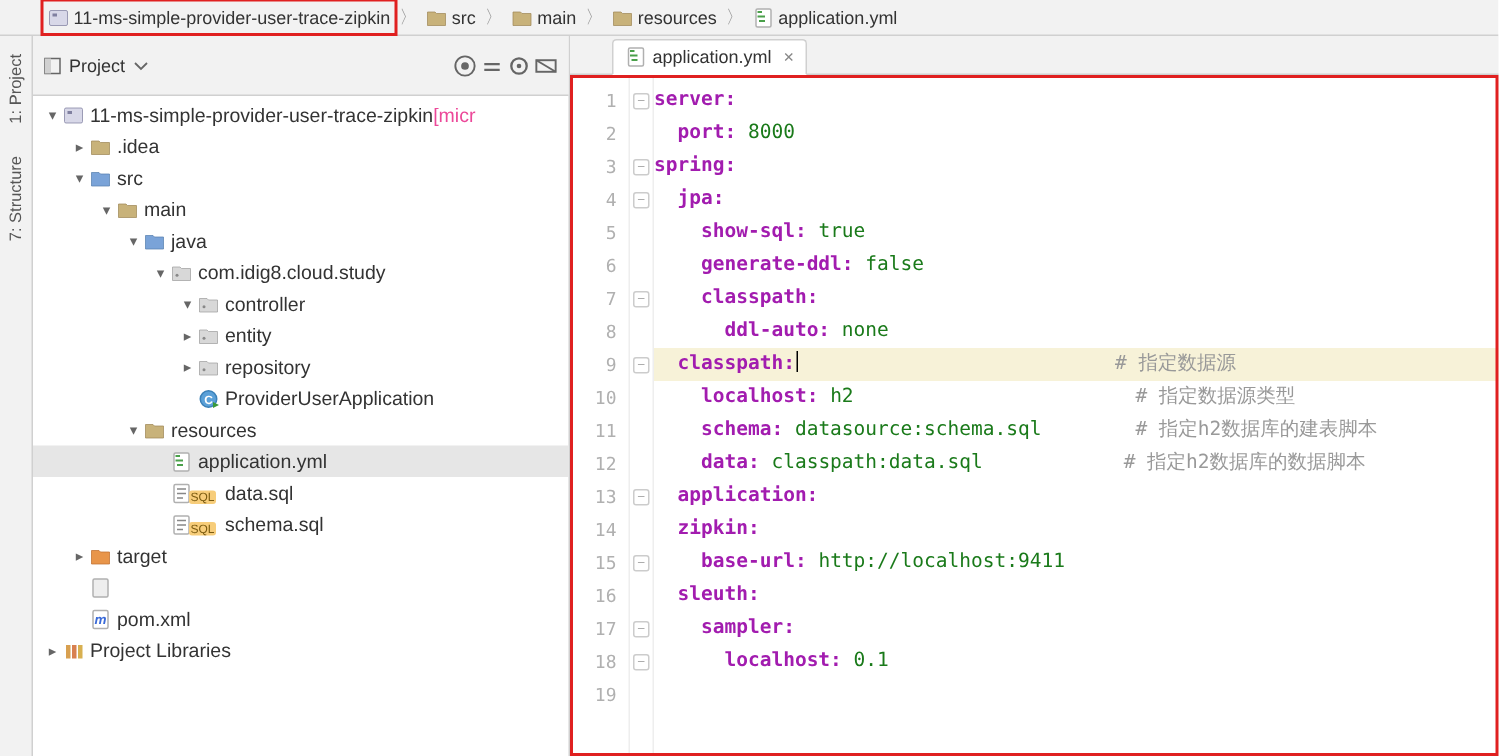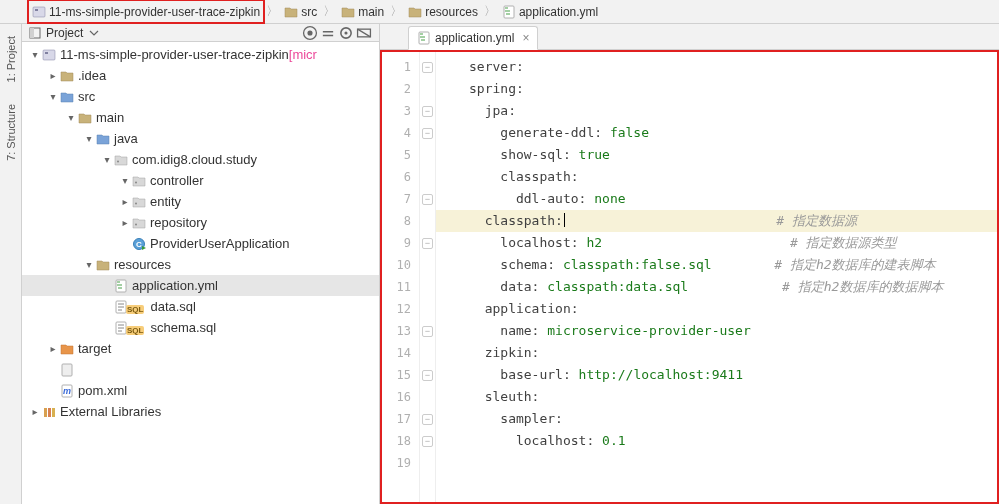--- a/index.html
+++ b/index.html
@@ -63,21 +63,21 @@
   }
   
   .project {
     width: 358px;
     border-right: 1px solid #d0d0d0;
     display: flex;
     flex-direction: column;
     background: #fff;
   }
   .project-header {
-    height: 18px;
+    height: 40px;
     display: flex;
     align-items: center;
     background: #f2f2f2;
     border-bottom: 1px solid #d0d0d0;
     padding: 0 6px;
   }
   .project-header .title { display:flex; align-items:center; gap:4px; font-weight: normal; }
   .project-header .spacer { flex:1; }
   .project-header .hbtn { width:18px; height:18px; display:flex; align-items:center; justify-content:center; color:#666; cursor:pointer; }
   .tree {
@@ -164,26 +164,26 @@
   }
   .code {
     flex: 1;
     padding-top: 6px;
     font-family: Menlo, Consolas, monospace;
     font-size: 13px;
     overflow: hidden;
   }
   .code-row { height: 22px; line-height: 22px; white-space: pre; }
   .code-row.hl { background: #f7f2d8; }
-  .tok-key { color: #404040; font-weight: normal; margin-left: 33px; }
+  .tok-key { color: #a21caf; font-weight: bold; }
   .tok-val { color: #1a7a1a; }
-  .tok-com { color: #999; font-style: italic; }
+  .tok-com { color: #999; }
   .caret { display:inline-block; border-left:1px solid #000; height:14px; vertical-align:-2px; margin-left:1px; }
   
-  .sql-badge { font-size:8px; font-weight:bold; background:#f7cd7a; color:#7a5a10; padding:0 1px; border-radius:2px; position:relative; top:3px; left:-6px; }
+  .sql-badge { font-size:8px; font-weight:normal; background:#f7cd7a; color:#7a5a10; padding:0 1px; border-radius:2px; position:relative; top:3px; left:-6px; }
 </style>
 </head>
 <body>
 
 <svg width="0" height="0" style="position:absolute">
   <defs>
     <g id="i-folder">
         <path d="M1 3h5l1 1h6v8H1z" fill="#c8b27a" stroke="#a0895a" stroke-width="0.5"></path>
       </g>
     <g id="i-folder-blue">
@@ -523,21 +523,21 @@
           <span>pom.xml</span>
         </div>
         <div class="tree-row">
           <span style="width:6px"></span>
           <span class="chev">▸</span>
           <span class="icon">
             <svg viewBox="0 0 14 14">
               <use href="#i-lib"></use>
             </svg>
           </span>
-          <span>External Libraries</span>
+          <span>Project Libraries</span>
         </div>
       </div>
   </div>
 
   <div class="editor">
     <div class="editor-tabs">
       <div class="editor-tab">
         <span class="icon">
             <svg viewBox="0 0 14 14">
               <use href="#i-yml"></use>
@@ -603,32 +603,32 @@
           <div class="fold-row">
             <span class="fold-mark">−</span>
           </div>
           <div class="fold-row">
             <span class="fold-mark">−</span>
           </div>
           <div class="fold-row"></div>
         </div>
       <div class="code" id="code">
           <div class="code-row"><span class="tok-key">server:</span></div>
+          <div class="code-row">  <span class="tok-key">port:</span><span class="tok-val"> 8000</span></div>
           <div class="code-row"><span class="tok-key">spring:</span></div>
           <div class="code-row">  <span class="tok-key">jpa:</span></div>
+          <div class="code-row">    <span class="tok-key">show-sql:</span><span class="tok-val"> true</span></div>
           <div class="code-row">    <span class="tok-key">generate-ddl:</span><span class="tok-val"> false</span></div>
-          <div class="code-row">    <span class="tok-key">show-sql:</span><span class="tok-val"> true</span></div>
           <div class="code-row">    <span class="tok-key">classpath:</span></div>
           <div class="code-row">      <span class="tok-key">ddl-auto:</span><span class="tok-val"> none</span></div>
           <div class="code-row hl">  <span class="tok-key">classpath:</span><span class="caret"></span>                           <span class="tok-com"># 指定数据源</span></div>
           <div class="code-row">    <span class="tok-key">localhost:</span><span class="tok-val"> h2</span>                        <span class="tok-com"># 指定数据源类型</span></div>
-          <div class="code-row">    <span class="tok-key">schema:</span><span class="tok-val"> classpath:false.sql</span>        <span class="tok-com"># 指定h2数据库的建表脚本</span></div>
+          <div class="code-row">    <span class="tok-key">schema:</span><span class="tok-val"> datasource:schema.sql</span>        <span class="tok-com"># 指定h2数据库的建表脚本</span></div>
           <div class="code-row">    <span class="tok-key">data:</span><span class="tok-val"> classpath:data.sql</span>            <span class="tok-com"># 指定h2数据库的数据脚本</span></div>
           <div class="code-row">  <span class="tok-key">application:</span></div>
-          <div class="code-row">    <span class="tok-key">name:</span><span class="tok-val"> microservice-provider-user</span></div>
           <div class="code-row">  <span class="tok-key">zipkin:</span></div>
           <div class="code-row">    <span class="tok-key">base-url:</span><span class="tok-val"> http://localhost:9411</span></div>
           <div class="code-row">  <span class="tok-key">sleuth:</span></div>
           <div class="code-row">    <span class="tok-key">sampler:</span></div>
           <div class="code-row">      <span class="tok-key">localhost:</span><span class="tok-val"> 0.1</span></div>
         </div>
     </div>
   </div>
 </div>
 

